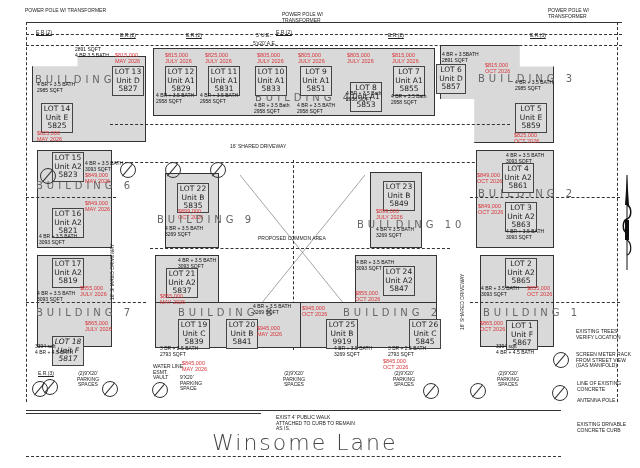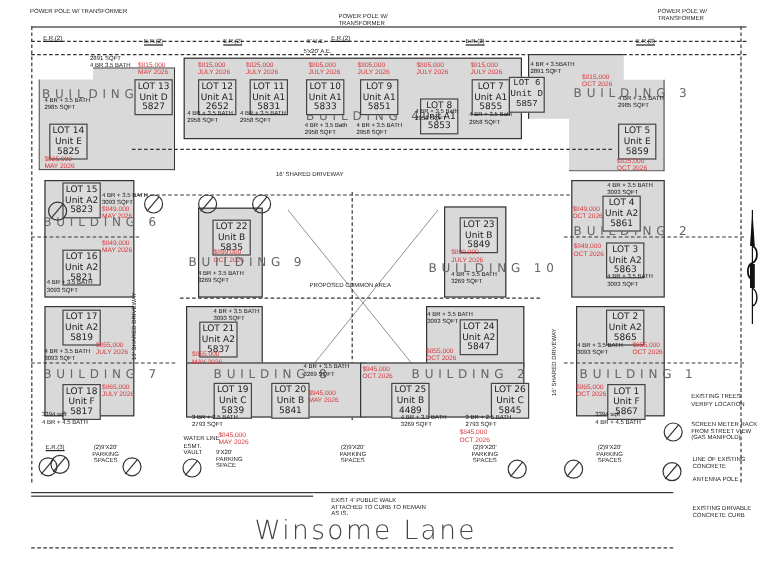--- a/index.html
+++ b/index.html
@@ -60,21 +60,21 @@
   </div>
 <div class="price" style="left:37px;top:130px;"><span>$825,000</span><br><span>MAY 2026</span></div>
 
 <div class="bldg" style="left:153px;top:48px;width:280px;height:66px;"></div>
 <div class="bname" style="left:255px;top:92px;">BUILDING 4</div>
 
 <div class="price" style="left:165px;top:52px;"><span>$815,000</span><br><span>JULY 2026</span></div>
 <div class="lotbox" style="left:165px;top:66px;width:30px;">
     <div>LOT 12</div>
     <div>Unit A1</div>
-    <div>2652</div>
+    <div>5829</div>
   </div>
 <div class="spec" style="left:156px;top:92px;"><span>4 BR + 3.5 BATH</span><br><span>2958 SQFT</span></div>
 
 <div class="price" style="left:205px;top:52px;"><span>$825,000</span><br><span>JULY 2026</span></div>
 <div class="lotbox" style="left:208px;top:66px;width:30px;">
     <div>LOT 11</div>
     <div>Unit A1</div>
     <div>5831</div>
   </div>
 <div class="spec" style="left:200px;top:92px;"><span>4 BR + 3.5 BATH</span><br><span>2958 SQFT</span></div>
@@ -107,21 +107,21 @@
 <div class="lotbox" style="left:393px;top:66px;width:30px;">
     <div>LOT 7</div>
     <div>Unit A1</div>
     <div>5855</div>
   </div>
 <div class="spec" style="left:391px;top:93px;"><span>4 BR + 3.5 Bath</span><br><span>2958 SQFT</span></div>
 
 <div class="bldg" style="left:440px;top:45px;width:112px;height:96px;clip-path:polygon(0 0,70% 0,70% 22%,100% 22%,100% 100%,30% 100%,30% 55%,0 55%);"></div>
 <div class="bname" style="left:478px;top:73px;">BUILDING 3</div>
 <div class="spec" style="left:442px;top:51px;"><span>4 BR + 3.5BATH</span><br><span>2891 SQFT</span></div>
-<div class="lotbox" style="left:424px;top:64px;width:28px;font-family:Liberation Mono, monospace;">
+<div class="lotbox" style="left:436px;top:64px;width:28px;">
     <div>LOT 6</div>
     <div>Unit D</div>
     <div>5857</div>
   </div>
 <div class="price" style="left:485px;top:62px;"><span>$815,000</span><br><span>OCT 2026</span></div>
 <div class="spec" style="left:515px;top:79px;"><span>4 BR + 3.5 BATH</span><br><span>2985 SQFT</span></div>
 <div class="lotbox" style="left:515px;top:103px;width:30px;">
     <div>LOT 5</div>
     <div>Unit E</div>
     <div>5859</div>
@@ -212,21 +212,21 @@
 <div class="dash-h" style="left:26px;top:302px;width:120px;"></div>
 <div class="lotbox" style="left:52px;top:258px;width:30px;">
     <div>LOT 17</div>
     <div>Unit A2</div>
     <div>5819</div>
   </div>
 <div class="spec" style="left:37px;top:290px;"><span>4 BR + 3.5 BATH</span><br><span>3093 SQFT</span></div>
 <div class="price" style="left:80px;top:285px;"><span>$855,000</span><br><span>JULY 2026</span></div>
 <div class="bname" style="left:36px;top:307px;">BUILDING 7</div>
 <div class="price" style="left:85px;top:320px;"><span>$865,000</span><br><span>JULY 2026</span></div>
-<div class="lotbox" style="left:52px;top:320px;width:30px;">
+<div class="lotbox" style="left:52px;top:336px;width:30px;font-style:italic;">
     <div>LOT 18</div>
     <div>Unit F</div>
     <div>5817</div>
   </div>
 <div class="spec" style="left:35px;top:343px;"><span>3394 sqft</span><br><span>4 BR + 4.5 BATH</span></div>
 
 <div class="note" style="left:110px;top:300px;transform:rotate(-90deg);transform-origin:left top;">16' SHARED DRIVEWAY</div>
 
 <div class="bldg" style="left:155px;top:255px;width:62px;height:50px;"></div>
 <div class="bldg" style="left:155px;top:302px;width:148px;height:44px;"></div>
@@ -260,21 +260,21 @@
     <div>LOT 24</div>
     <div>Unit A2</div>
     <div>5847</div>
   </div>
 <div class="price" style="left:355px;top:290px;"><span>$855,000</span><br><span>OCT 2026</span></div>
 <div class="price" style="left:302px;top:305px;"><span>$945,000</span><br><span>OCT 2026</span></div>
 <div class="bname" style="left:343px;top:307px;">BUILDING 2</div>
 <div class="lotbox" style="left:326px;top:319px;width:30px;">
     <div>LOT 25</div>
     <div>Unit B</div>
-    <div>4489</div>
+    <div>9919</div>
   </div>
 <div class="lotbox" style="left:383px;top:319px;width:30px;margin-left:26px;">
     <div>LOT 26</div>
     <div>Unit C</div>
     <div>5845</div>
   </div>
 <div class="spec" style="left:334px;top:345px;"><span>4 BR + 3.5 BATH</span><br><span>3269 SQFT</span></div>
 <div class="spec" style="left:388px;top:345px;"><span>3 BR + 2.5 BATH</span><br><span>2793 SQFT</span></div>
 <div class="price" style="left:383px;top:358px;"><span>$845,000</span><br><span>OCT 2026</span></div>
 

